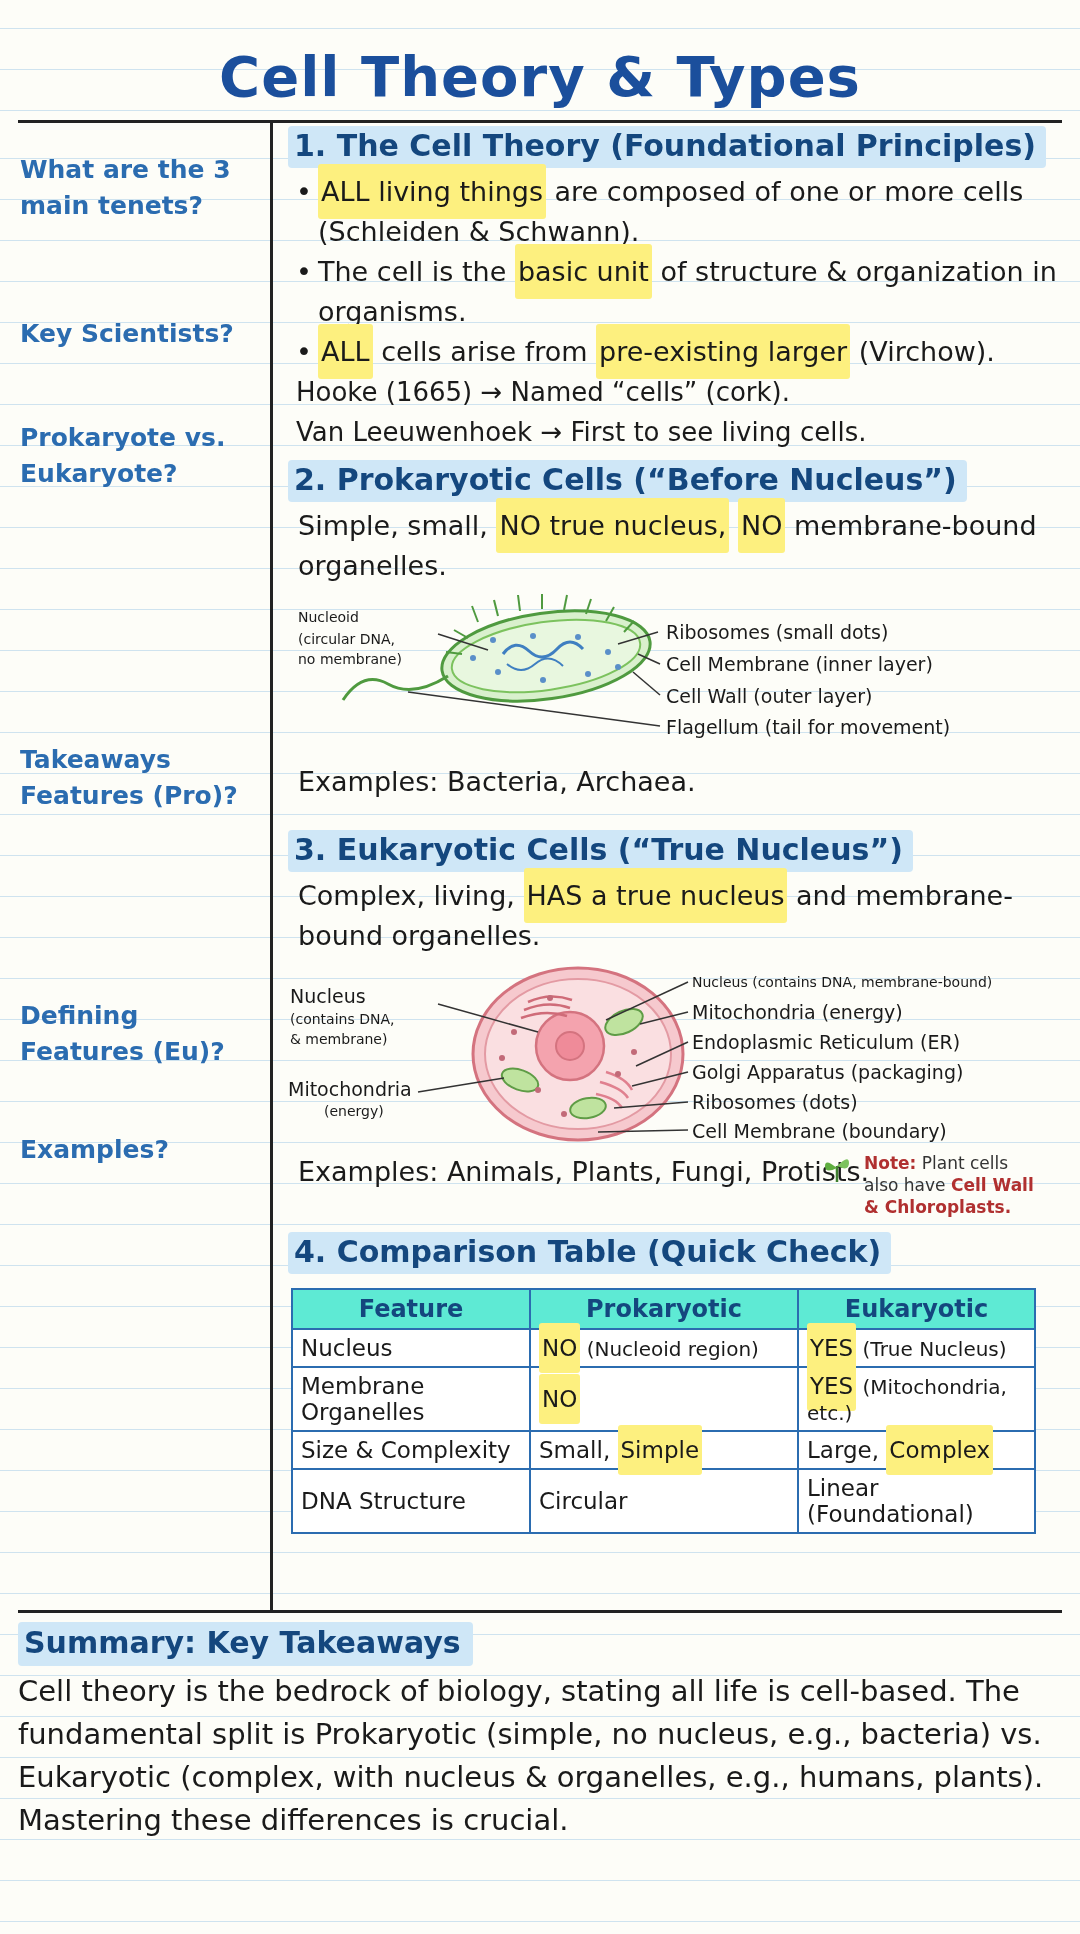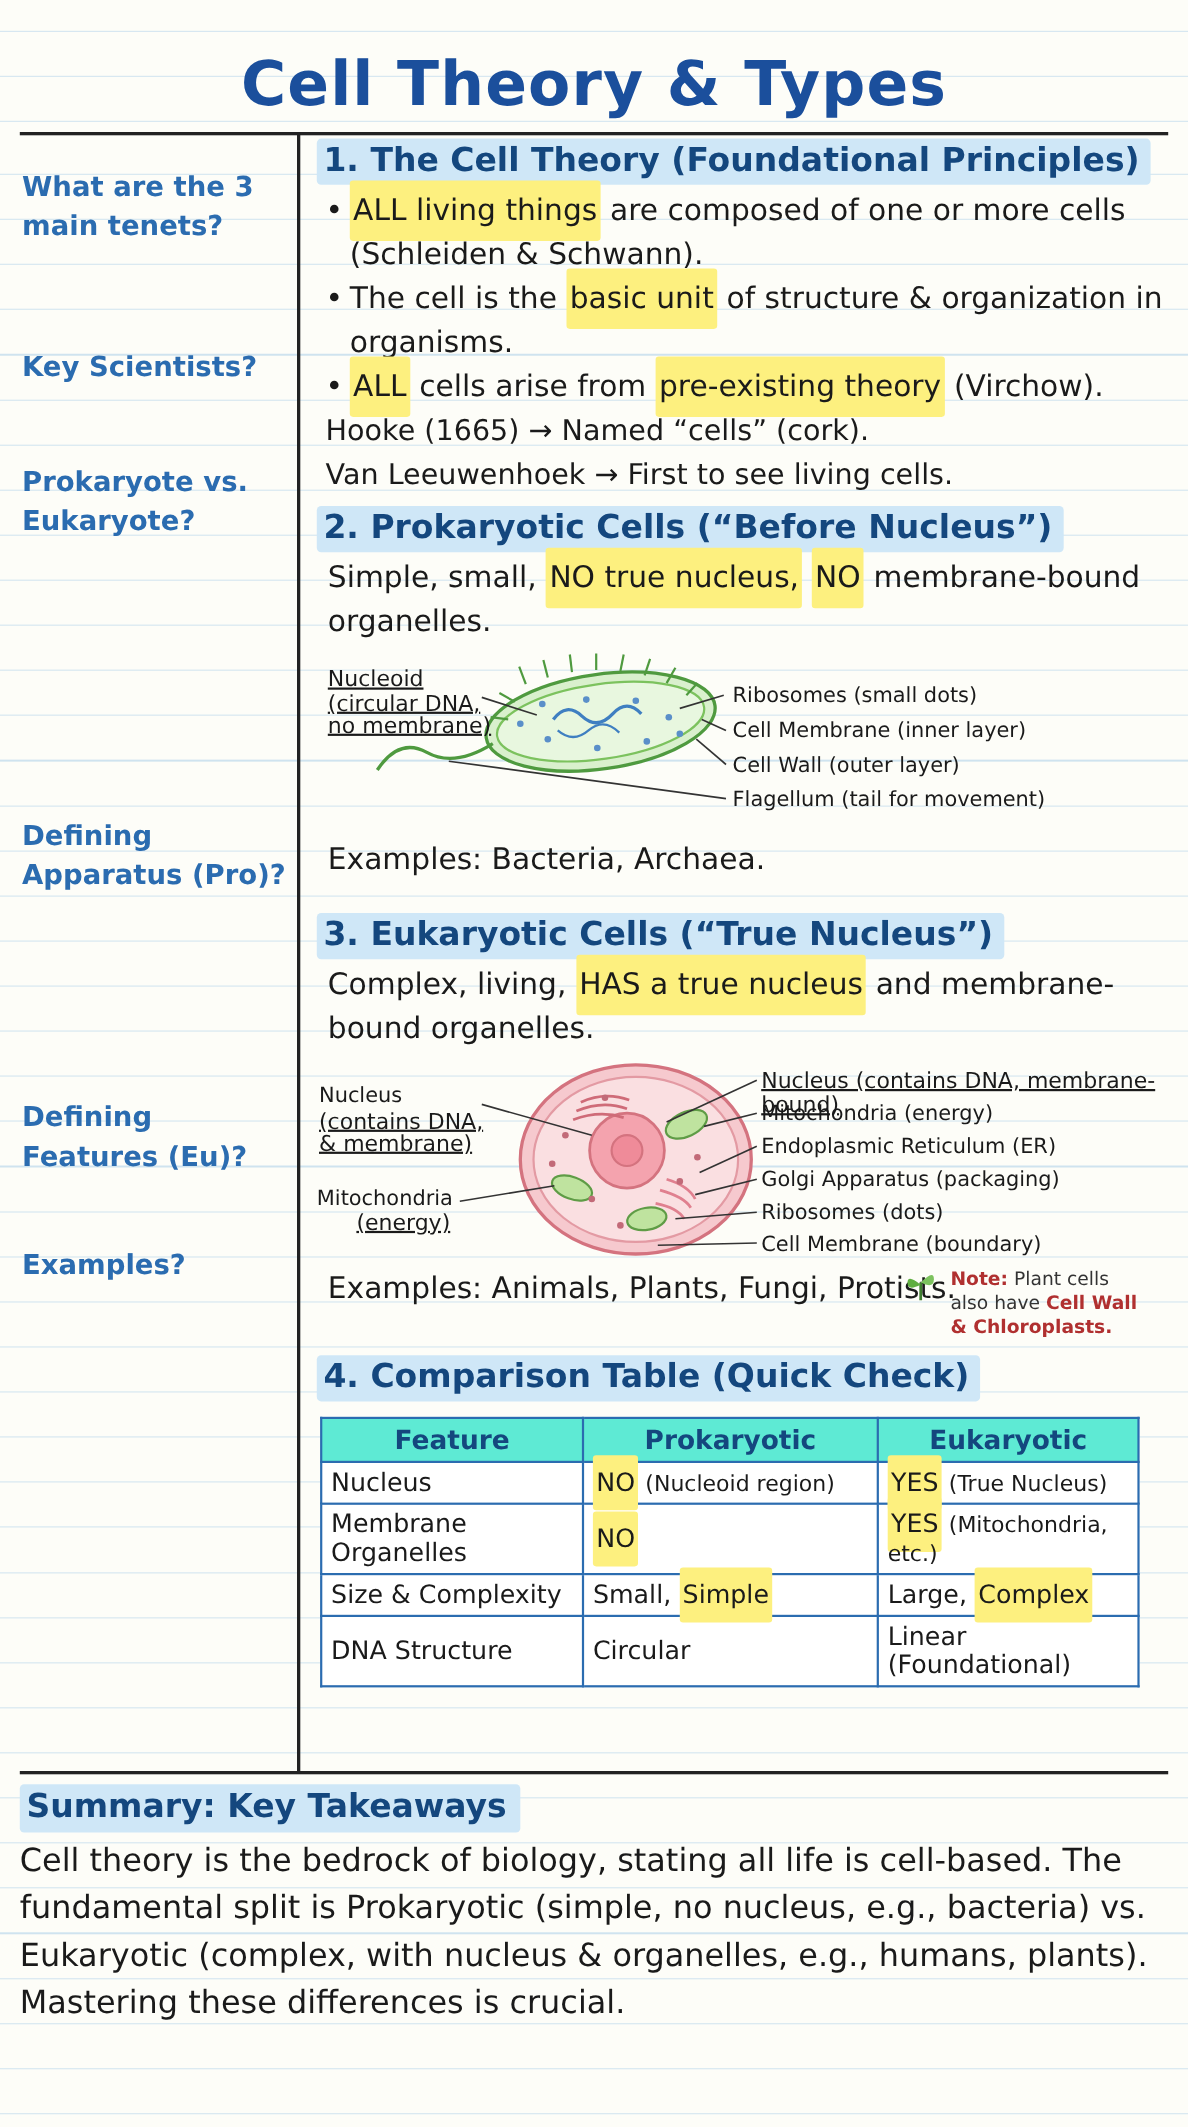--- a/index.html
+++ b/index.html
@@ -79,21 +79,21 @@
     content:"•";position:absolute;left:8px;top:0;font-size:27px;color:#1a1a1a;
   }
   .hl{background:#fdf07f;border-radius:3px;padding:12px 3px;}
   .sub{font-size:26px;line-height:40px;color:#1a1a1a;}
 
   
   .diagram{position:relative;margin:6px 0 0 0;}
   .lbl{
     position:absolute;font-size:19px;color:#1a1a1a;line-height:24px;
   }
-  .lbl.small{font-size:20px;line-height:22px;text-decoration:underline;}
+  .lbl.small{font-size:14px;line-height:22px;}
 
   
   .note{
     position:absolute;right:0;top:0;width:196px;font-size:17px;line-height:22px;color:#333;
   }
   .note .red{color:#b03030;font-weight:bold;}
 
   
   table.cmp{
     border-collapse:collapse;width:745px;margin-top:10px;margin-left:3px;
@@ -134,33 +134,33 @@
 
   <div class="title">Cell Theory &amp; Types</div>
   <div class="hr-top"></div>
   <div class="vline"></div>
   <div class="hr-bottom"></div>
 
   <div class="cues">
     <div class="cue" style="top:22px;">What are the 3 main tenets?</div>
     <div class="cue" style="top:186px;">Key Scientists?</div>
     <div class="cue" style="top:290px;">Prokaryote vs. Eukaryote?</div>
-    <div class="cue" style="top:612px;">Defining Apparatus (Pro)?</div>
+    <div class="cue" style="top:612px;">Takeaways Features (Pro)?</div>
     <div class="cue" style="top:868px;">Defining Features (Eu)?</div>
     <div class="cue" style="top:1002px;">Examples?</div>
   </div>
 
   <div class="main">
 
     <div>
       <div class="heading">1. The Cell Theory (Foundational Principles)</div>
       <ul class="bul">
         <li><span class="hl">ALL living things</span><span> are composed of one or more cells (Schleiden &amp; Schwann).</span></li>
         <li><span>The cell is the </span><span class="hl">basic unit</span><span> of structure &amp; organization in organisms.</span></li>
-        <li><span class="hl">ALL</span><span> cells arise from </span><span class="hl">pre-existing theory</span><span> (Virchow).</span></li>
+        <li><span class="hl">ALL</span><span> cells arise from </span><span class="hl">pre-existing larger</span><span> (Virchow).</span></li>
       </ul>
       <div class="sub" style="margin-left:8px;">Hooke (1665) → Named “cells” (cork).</div>
       <div class="sub" style="margin-left:8px;">Van Leeuwenhoek → First to see living cells.</div>
     </div>
 
     <div style="margin-top:8px;">
       <div class="heading">2. Prokaryotic Cells (“Before Nucleus”)</div>
       <div class="body-txt" style="margin-left:10px;">
         <span>Simple, small, </span><span class="hl">NO true nucleus,</span><span> </span><span class="hl">NO</span><span> membrane-bound organelles.</span>
       </div>

